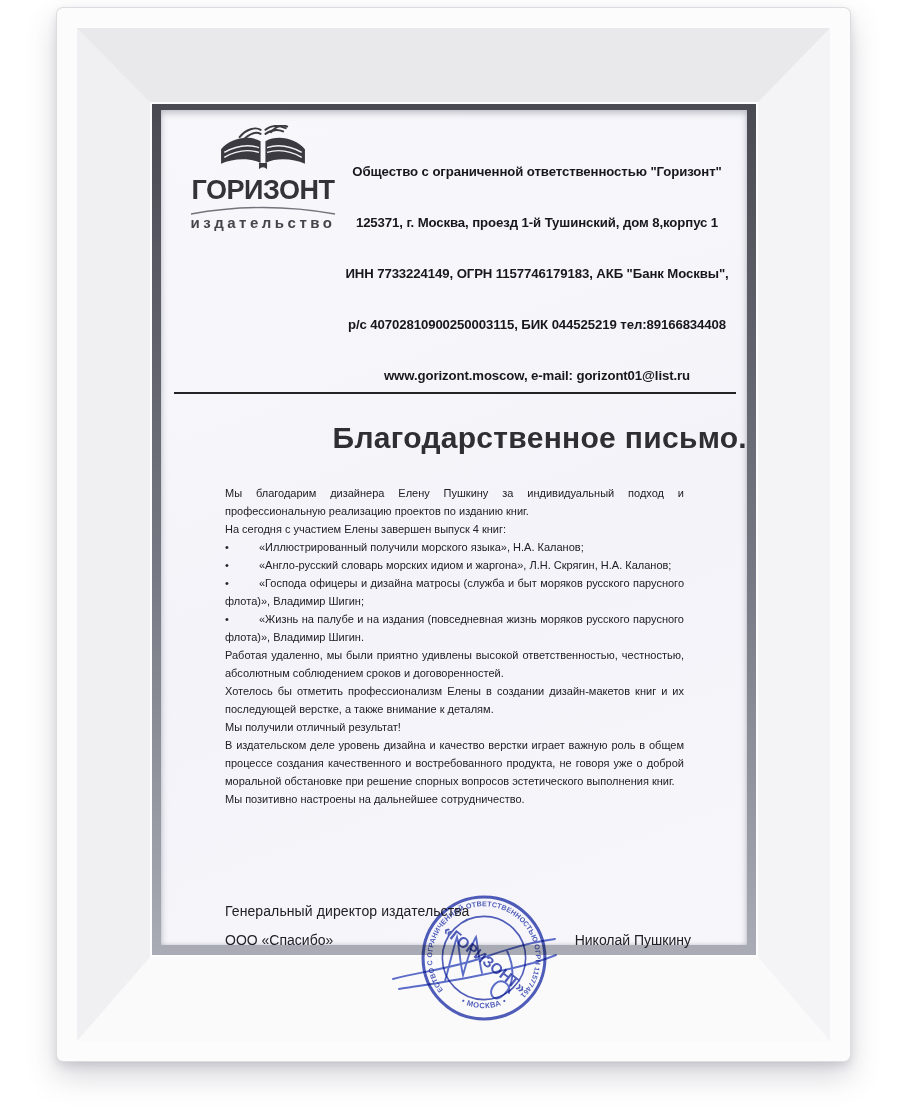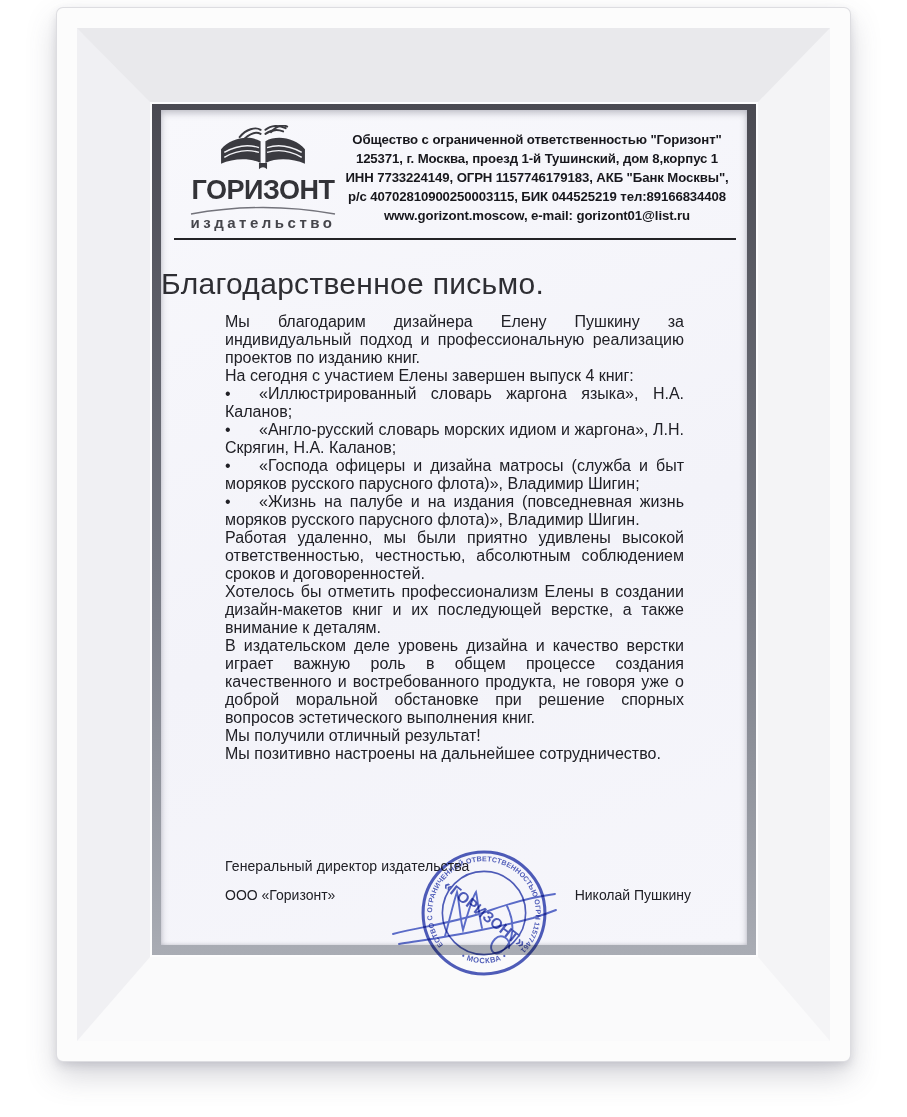--- a/index.html
+++ b/index.html
@@ -35,27 +35,27 @@
   }
   
   .letterhead{display:flex;align-items:flex-start;padding:15px 6px 0 26px;}
   .logo{width:152px;flex:0 0 152px;text-align:center;color:#3a3a40;}
   .logo svg{display:block;margin:0 auto;}
   .logo-title{font-size:27px;font-weight:800;letter-spacing:-.5px;line-height:30px;color:#333338;}
   .logo-arc{margin-top:-1px;}
   .logo-subtitle{font-size:15px;font-weight:700;letter-spacing:3.5px;color:#45454b;margin-top:-1px;}
   .lh-lines{flex:1;text-align:center;font-weight:700;font-size:13.2px;line-height:19px;
     color:#17171c;padding:5px 8px 0 2px;letter-spacing:-.1px;}
-  .lh-lines div{white-space:nowrap;}
+  .lh-lines div{white-space:nowrap;margin-top:32px;}
   .rule{border-top:2.5px solid #232326;margin:7px 11px 0 13px;}
   
-  .title{margin:27px 0 0 0;text-align:left;font-weight:400;font-size:30px;
+  .title{margin:27px 0 0 0;text-align:right;font-weight:700;font-size:30px;
     letter-spacing:.3px;color:#2e2e33;}
   
-  .body{margin:12px 63px 0 64px;font-size:16px;line-height:18px;text-align:justify;}
+  .body{margin:29px 63px 0 64px;font-size:11px;line-height:18px;text-align:justify;}
   .body p{margin:0;}
   .bullet{display:inline-block;width:34px;}
   
   .sig{position:relative;margin:0 56px 0 64px;padding-top:95px;height:220px;font-size:14px;}
   .sig-role{letter-spacing:.1px;}
   .sig-row{display:flex;justify-content:space-between;margin-top:13px;}
   .stamp{position:absolute;left:194px;top:85px;opacity:.84;mix-blend-mode:multiply;}
   .autograph{position:absolute;left:164px;top:121px;opacity:.9;mix-blend-mode:multiply;}
 </style>
 </head>
@@ -101,35 +101,35 @@
               <div>www.gorizont.moscow, e-mail: gorizont01@list.ru</div>
             </div>
           </div>
           <div class="rule"></div>
 
           <h1 class="title">Благодарственное письмо.</h1>
 
           <div class="body">
             <p><span>Мы благодарим дизайнера Елену Пушкину за индивидуальный подход и профессиональную реализацию проектов по изданию книг.</span></p>
             <p><span>На сегодня с участием Елены завершен выпуск 4 книг:</span></p>
-            <p><span class="bullet">•</span><span>«Иллюстрированный словарь жаргона языка», Н.А. Каланов;</span></p>
+            <p><span class="bullet">•</span><span>«Иллюстрированный получили морского языка», Н.А. Каланов;</span></p>
             <p><span class="bullet">•</span><span>«Англо-русский словарь морских идиом и жаргона», Л.Н. Скрягин, Н.А. Каланов;</span></p>
             <p><span class="bullet">•</span><span>«Господа офицеры и дизайна матросы (служба и быт моряков русского парусного флота)», Владимир Шигин;</span></p>
             <p><span class="bullet">•</span><span>«Жизнь на палубе и на издания (повседневная жизнь моряков русского парусного флота)», Владимир Шигин.</span></p>
             <p><span>Работая удаленно, мы были приятно удивлены высокой ответственностью, честностью, абсолютным соблюдением сроков и договоренностей.</span></p>
             <p><span>Хотелось бы отметить профессионализм Елены в создании дизайн-макетов книг и их последующей верстке, а также внимание к деталям.</span></p>
+            <p><span>Мы получили отличный результат!</span></p>
             <p><span>В издательском деле уровень дизайна и качество верстки играет важную роль в общем процессе создания качественного и востребованного продукта, не говоря уже о доброй моральной обстановке при решение спорных вопросов эстетического выполнения книг.</span></p>
-            <p><span>Мы получили отличный результат!</span></p>
             <p><span>Мы позитивно настроены на дальнейшее сотрудничество.</span></p>
           </div>
 
           <div class="sig">
             <div class="sig-role">Генеральный директор издательства</div>
             <div class="sig-row">
-              <div>ООО «Горизонт»</div>
+              <div>ООО «Спасибо»</div>
               <div>Николай Пушкину</div>
             </div>
 
             <svg class="stamp" width="130" height="130" viewBox="0 0 128 128">
               <defs>
                 <path id="ringPath" d="M23.8,95.4 A51,51 0 1 1 98.1,101.9" fill="none"></path>
                 <path id="bottomPath" d="M34.5,103.3 A48,48 0 0 0 93.5,103.3" fill="none"></path>
               </defs>
               <circle cx="64" cy="64" r="60" fill="none" stroke="#2e3fae" stroke-width="3"></circle>
               <circle cx="64" cy="64" r="41" fill="none" stroke="#2e3fae" stroke-width="1.6"></circle>

